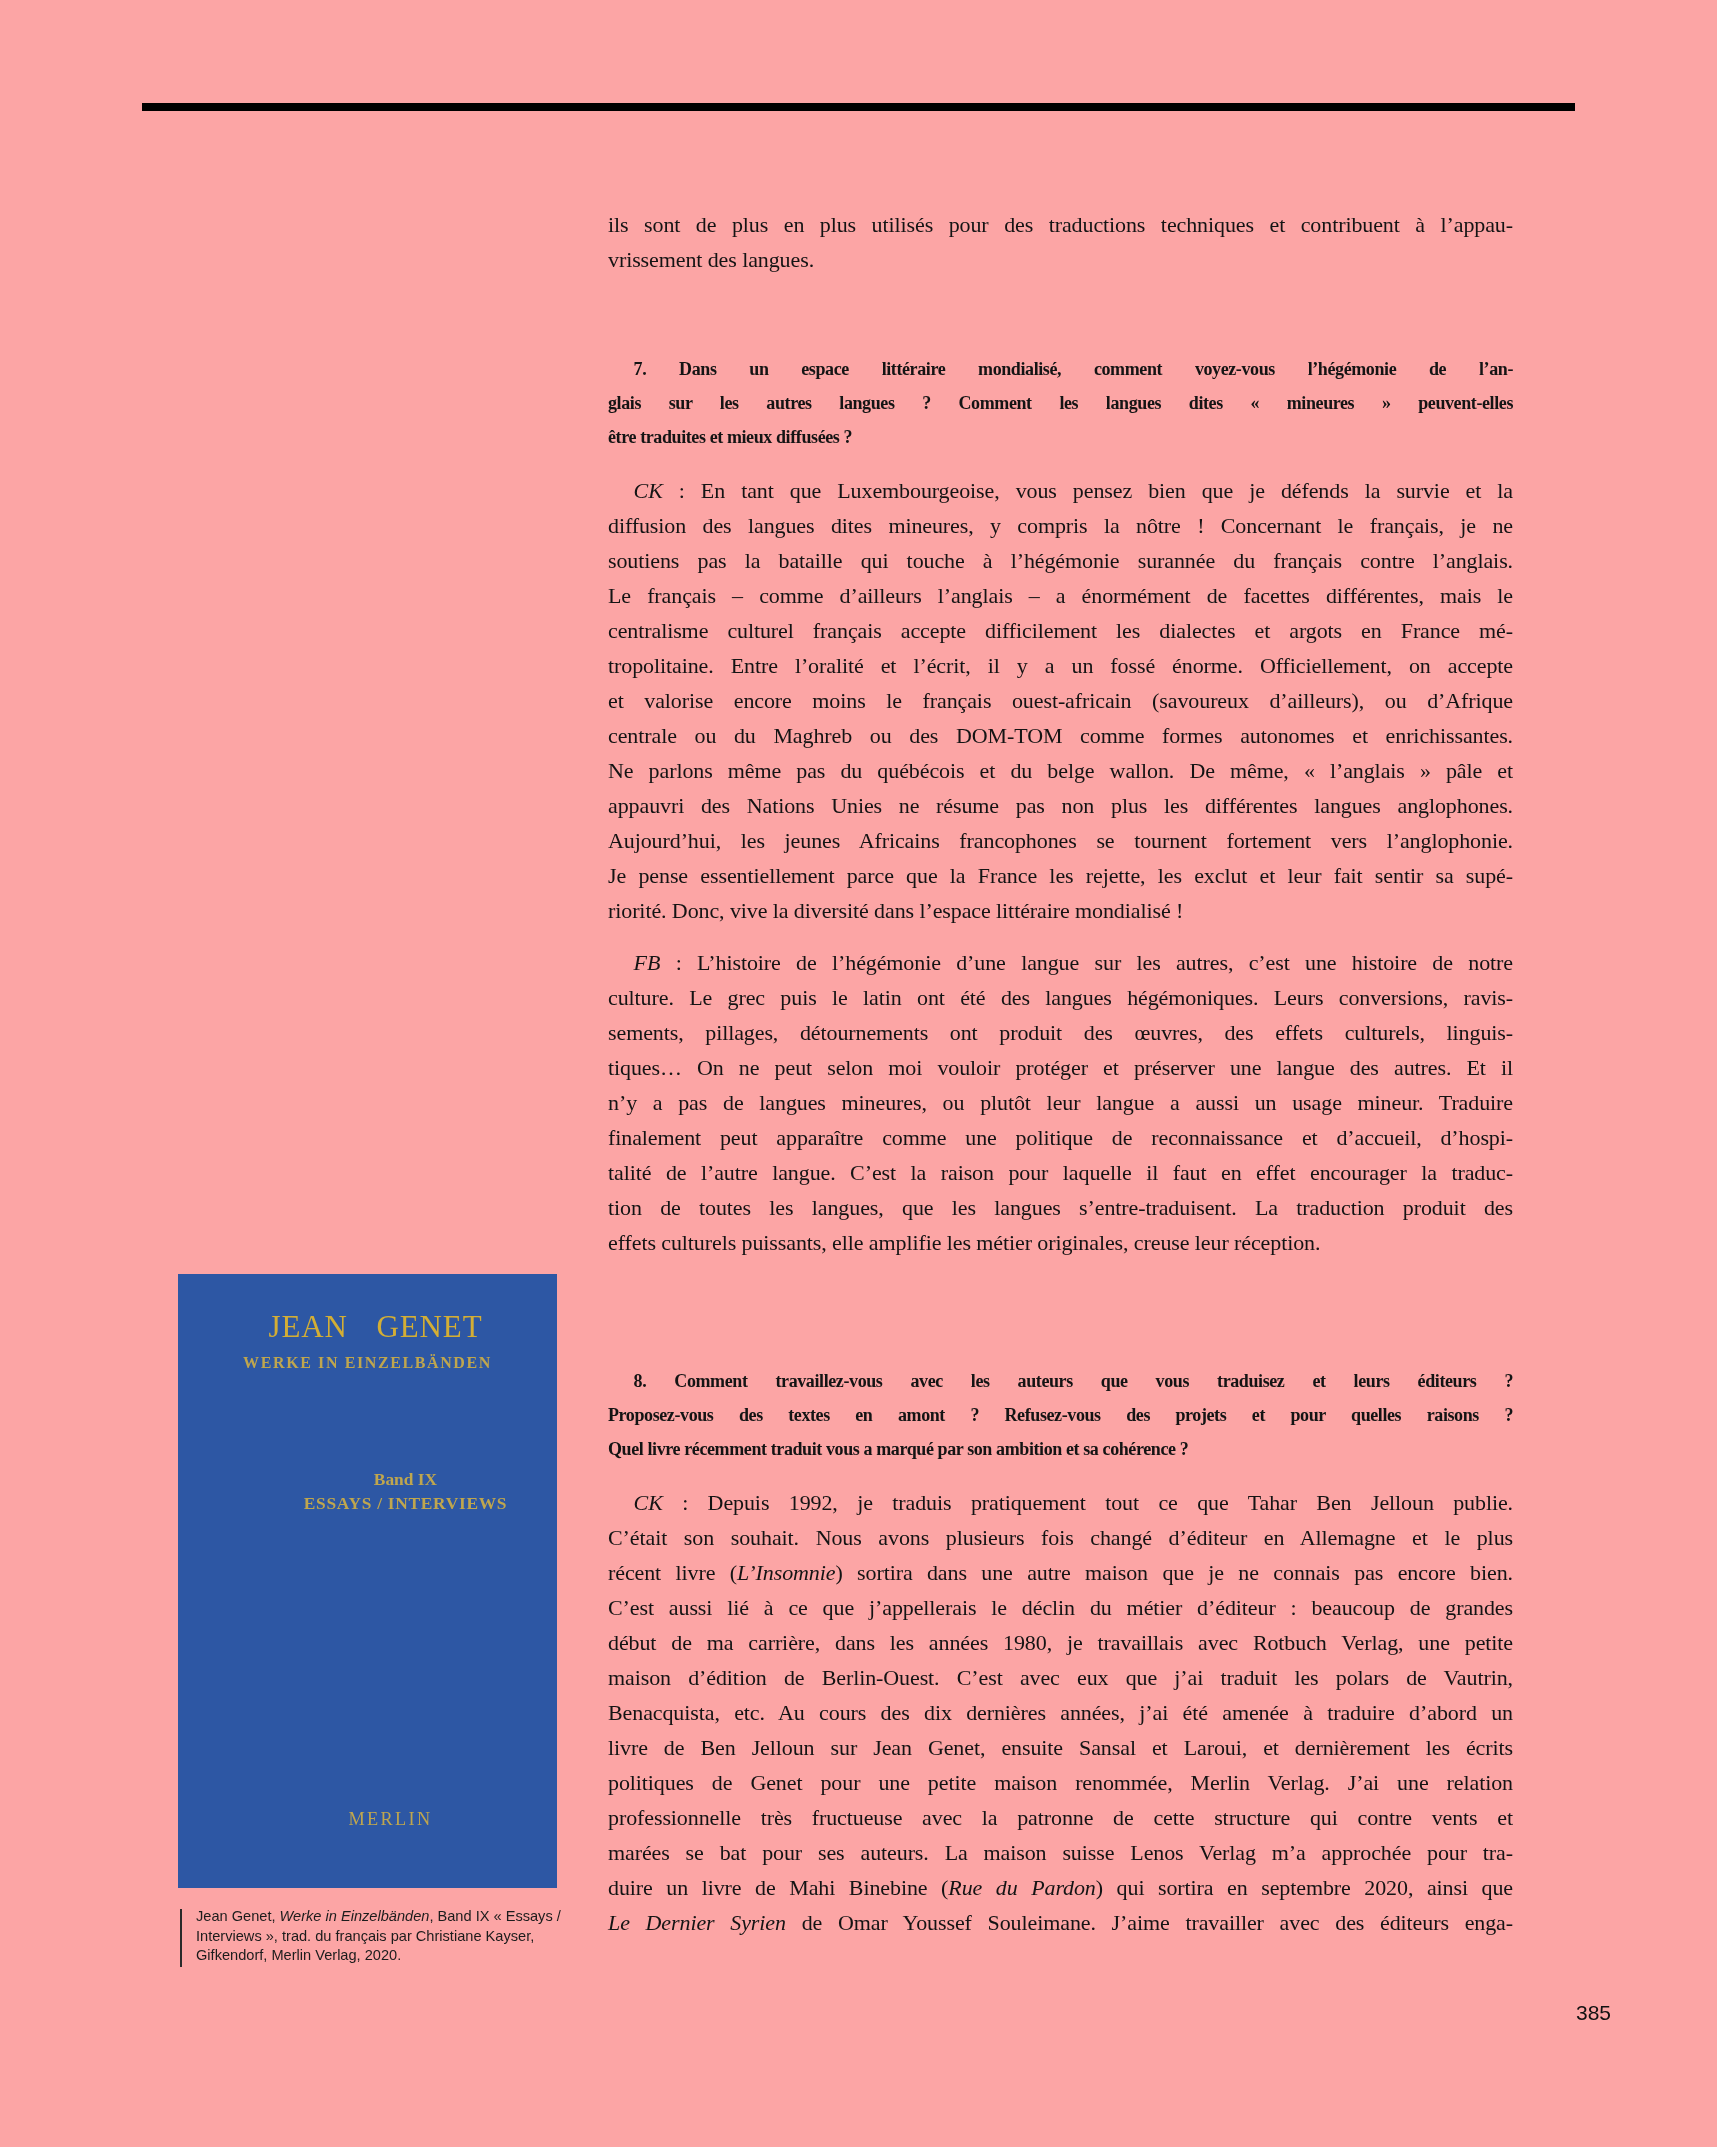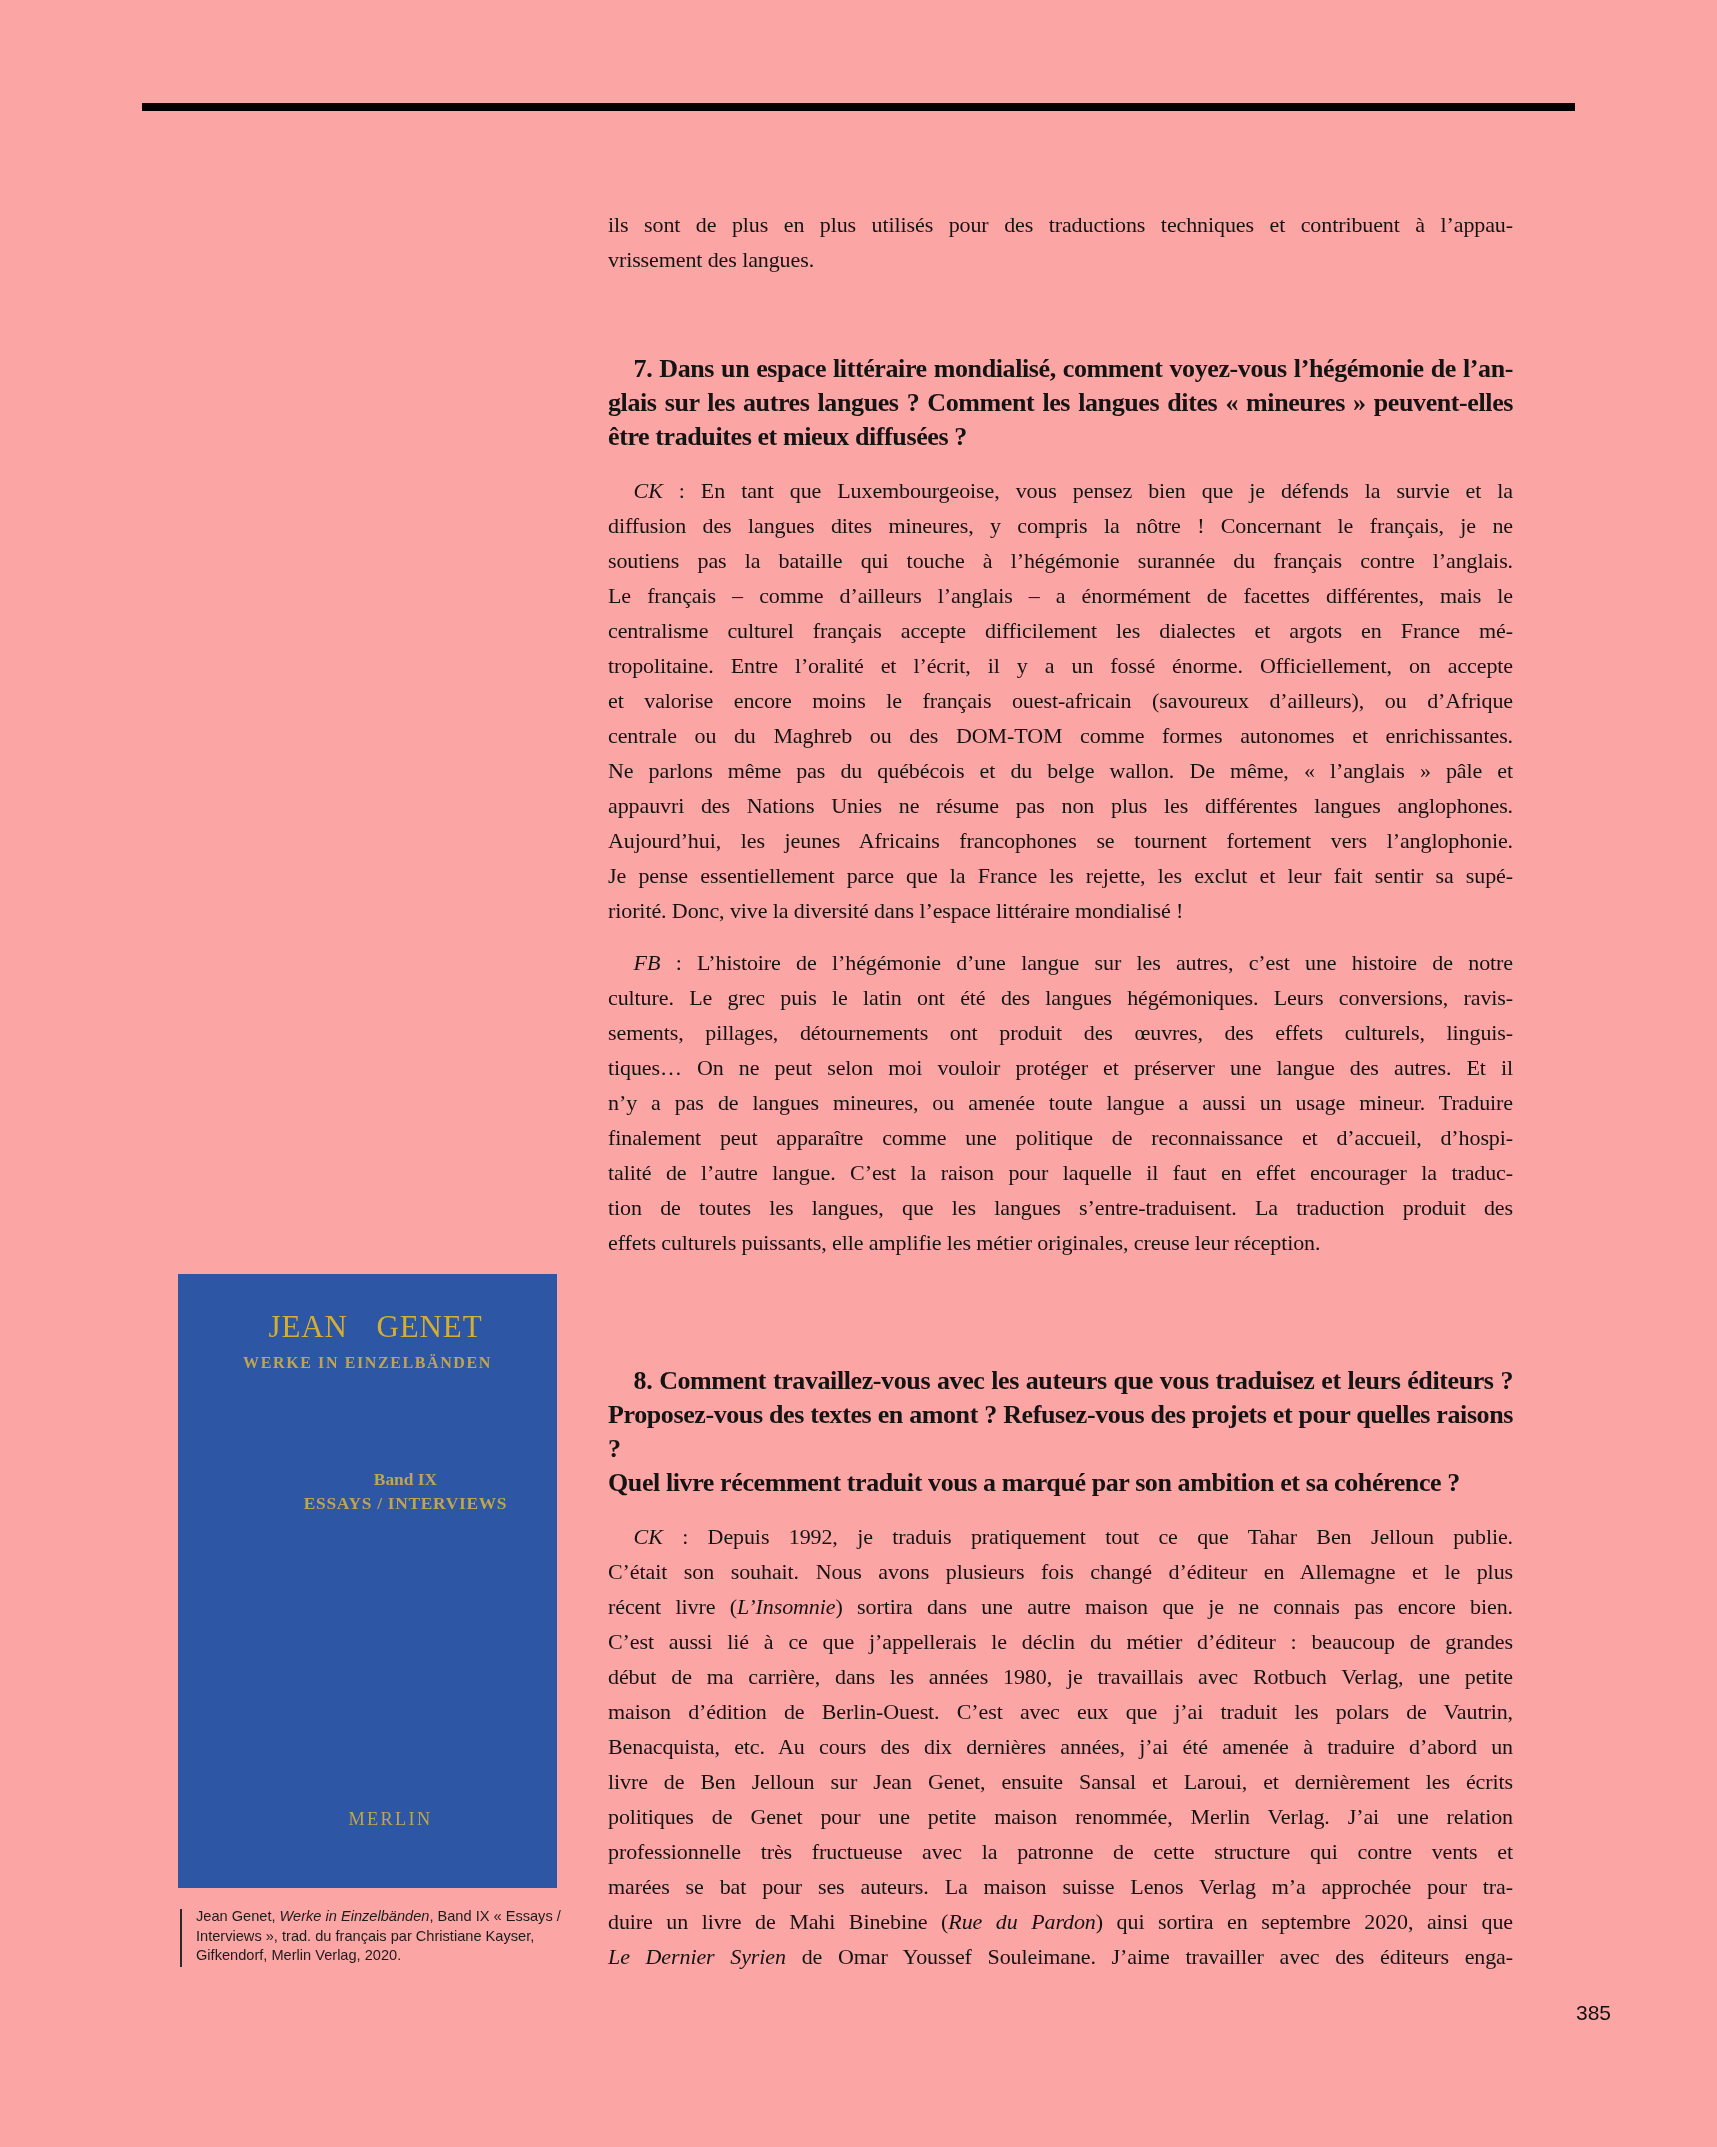--- a/index.html
+++ b/index.html
@@ -18,21 +18,21 @@
   #text-column{
     position:absolute;left:608px;top:207px;width:905px;
   }
   .block{width:100%;}
   .para .line{
     font-size:22px;line-height:35px;letter-spacing:-0.1px;
     text-align:justify;text-align-last:justify;
     white-space:normal;
   }
   .heading .line{
-    font-size:26px;line-height:34px;font-weight:bold;letter-spacing:-0.4px;
+    font-size:18px;line-height:34px;font-weight:bold;letter-spacing:-0.4px;
     text-align:justify;text-align-last:justify;
   }
   .line.indent{text-indent:25.6px;}
   .line.lastline{text-align-last:left;}
   
   #figure-cover{
     position:absolute;left:178px;top:1274px;width:379px;height:614px;
     background:var(--cover-background,#2d57a4);
   }
   #figure-cover .cvline{
@@ -104,21 +104,21 @@
         <div class="line">appauvri des Nations Unies ne résume pas non plus les différentes langues anglophones.</div>
         <div class="line">Aujourd’hui, les jeunes Africains francophones se tournent fortement vers l’anglophonie.</div>
         <div class="line">Je pense essentiellement parce que la France les rejette, les exclut et leur fait sentir sa supé-</div>
         <div class="line lastline">riorité. Donc, vive la diversité dans l’espace littéraire mondialisé !</div>
       </div>
       <div class="block para" style="margin-top: 17.4px;">
         <div class="line indent"><i>FB</i> : L’histoire de l’hégémonie d’une langue sur les autres, c’est une histoire de notre</div>
         <div class="line">culture. Le grec puis le latin ont été des langues hégémoniques. Leurs conversions, ravis-</div>
         <div class="line">sements, pillages, détournements ont produit des œuvres, des effets culturels, linguis-</div>
         <div class="line">tiques… On ne peut selon moi vouloir protéger et préserver une langue des autres. Et il</div>
-        <div class="line">n’y a pas de langues mineures, ou amenée toute langue a aussi un usage mineur. Traduire</div>
+        <div class="line">n’y a pas de langues mineures, ou plutôt leur langue a aussi un usage mineur. Traduire</div>
         <div class="line">finalement peut apparaître comme une politique de reconnaissance et d’accueil, d’hospi-</div>
         <div class="line">talité de l’autre langue. C’est la raison pour laquelle il faut en effet encourager la traduc-</div>
         <div class="line">tion de toutes les langues, que les langues s’entre-traduisent. La traduction produit des</div>
         <div class="line lastline">effets culturels puissants, elle amplifie les métier originales, creuse leur réception.</div>
       </div>
       <div class="block heading" style="margin-top: 104px;">
         <div class="line indent">8. Comment travaillez-vous avec les auteurs que vous traduisez et leurs éditeurs ?</div>
         <div class="line">Proposez-vous des textes en amont ? Refusez-vous des projets et pour quelles raisons ?</div>
         <div class="line lastline">Quel livre récemment traduit vous a marqué par son ambition et sa cohérence ?</div>
       </div>

